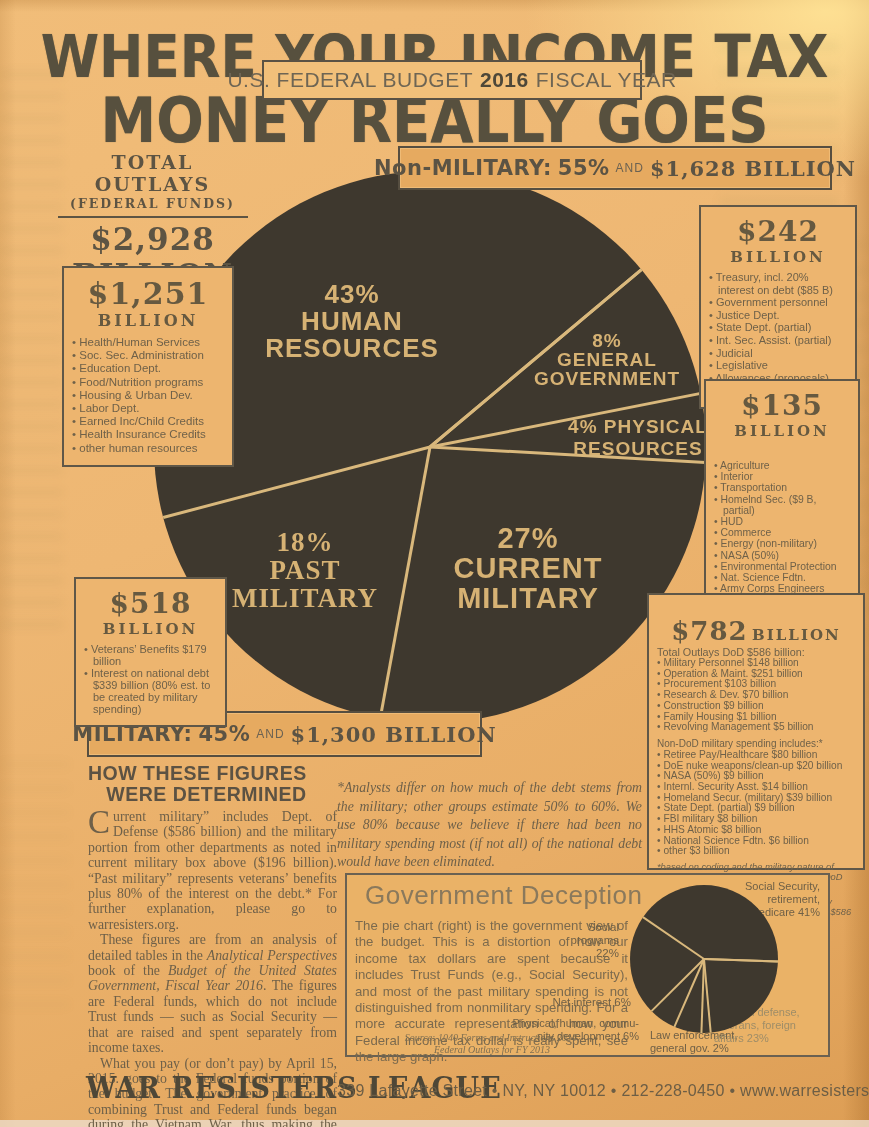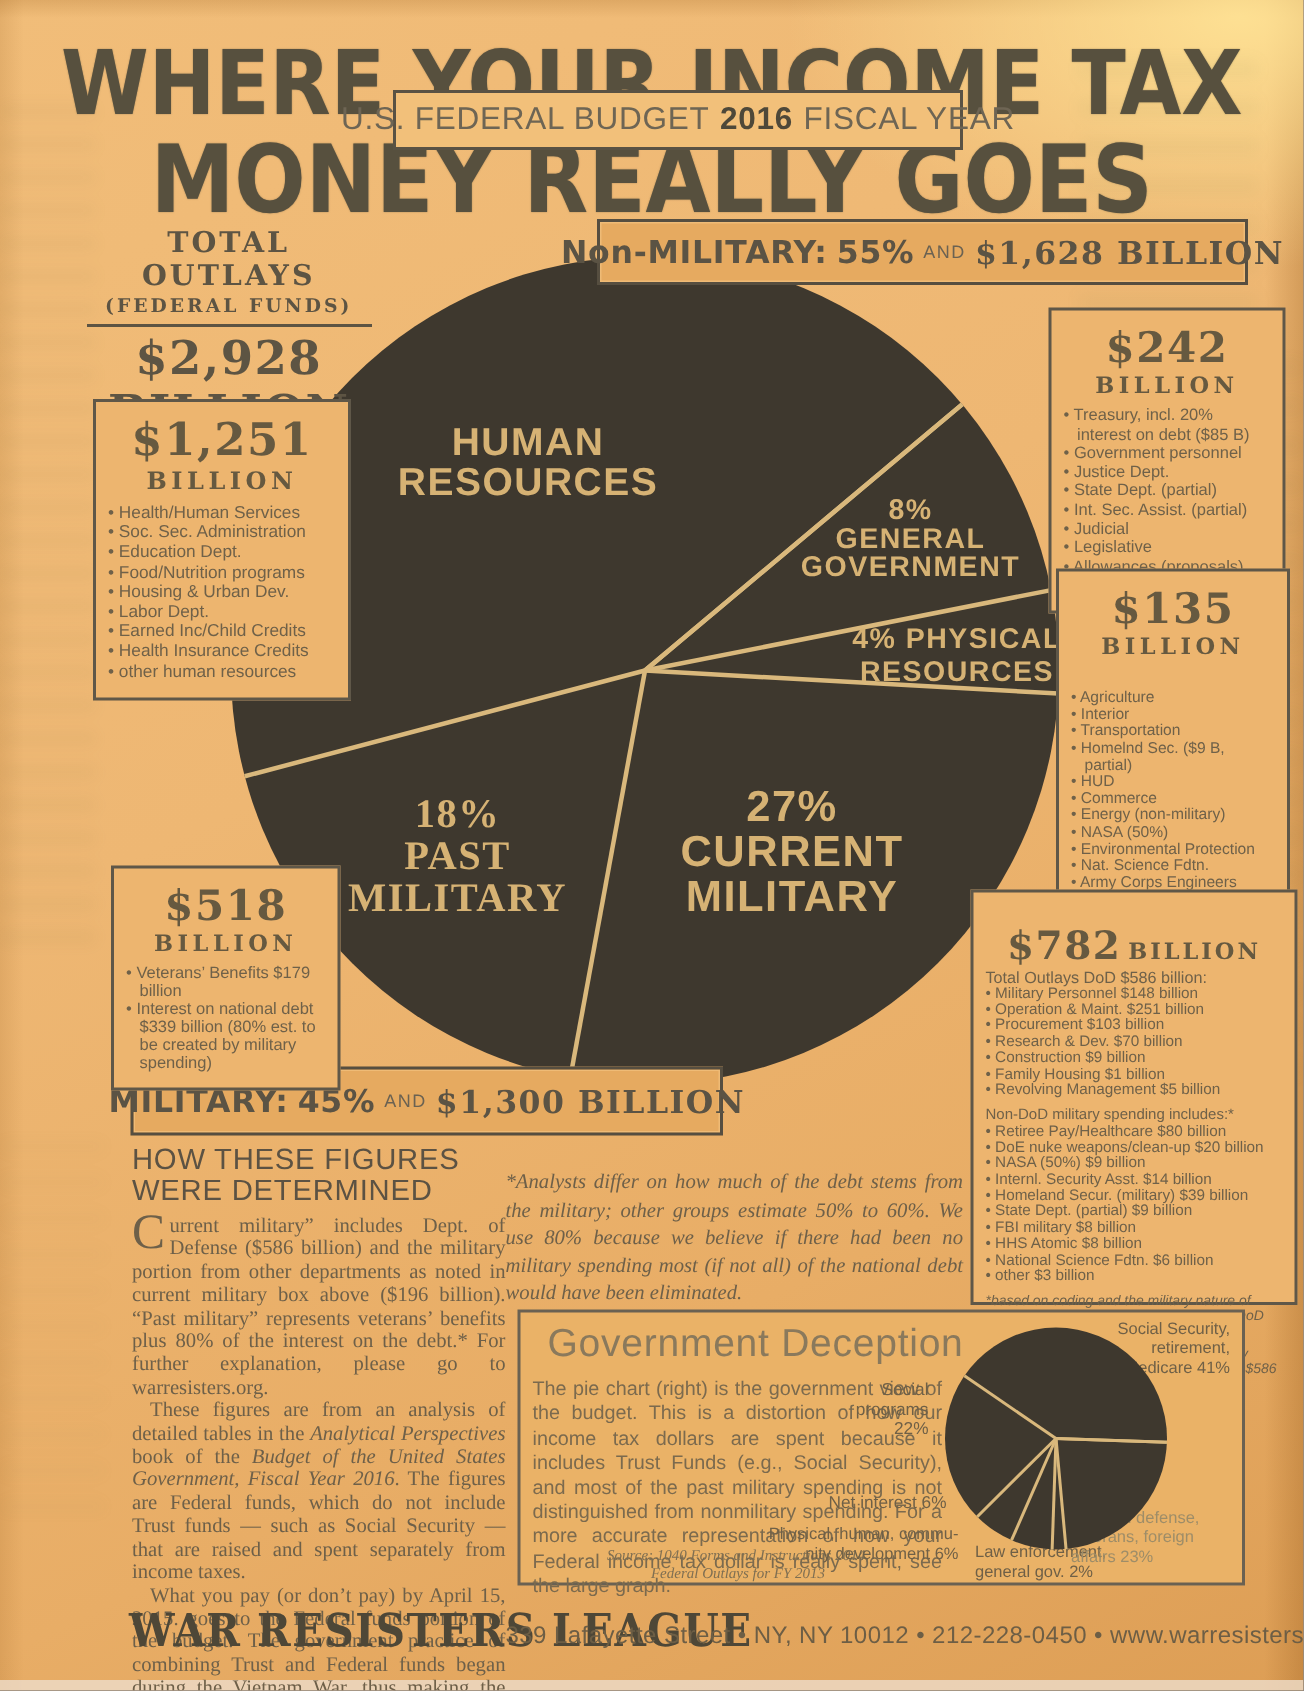--- a/index.html
+++ b/index.html
@@ -47,21 +47,21 @@
     font-weight:bold;letter-spacing:1px;white-space:nowrap;transform:translateX(-50%);
   }
   .info-box{
     position:absolute;z-index:6;border:2px solid #5f5748;background:#edb56f;
     color:#6f6149;padding:8px 8px 10px;box-sizing:border-box;
   }
   .info-box .amt{text-align:center;color:#665940;letter-spacing:1px;}
   .info-box .unit{text-align:center;color:#665940;letter-spacing:3px;font-family:"DejaVu Serif",serif;font-weight:bold;}
   .li{padding-left:9px;text-indent:-9px;}
   .li::before{content:"• ";}
-  .how-h{position:absolute;font-weight:normal;font-size:19.5px;line-height:21px;letter-spacing:.5px;color:#5c5243;z-index:2;}
+  .how-h{position:absolute;font-weight:bold;font-size:19.5px;line-height:21px;letter-spacing:.5px;color:#5c5243;z-index:2;text-align:right;}
   .copy{
     position:absolute;font-family:"Liberation Serif",serif;font-size:13.8px;line-height:15.4px;
     text-align:justify;color:#6e6049;z-index:2;
   }
   .copy p{margin:0;text-indent:12px;}
   .copy p.first{text-indent:0;}
   .dropcap{float:left;font-size:33px;line-height:27px;padding-right:3px;font-family:"Liberation Serif",serif;}
   .note{
     position:absolute;font-family:"Liberation Serif",serif;font-style:italic;
     font-size:13.8px;line-height:18.6px;color:#6e6049;z-index:2;text-align:justify;
@@ -122,20 +122,21 @@
         <line x1="277" y1="277" x2="488.4282663008379" y2="99.59061972651514" stroke="#d9b87c" stroke-width="3"></line>
         <line x1="277" y1="277" x2="547.7436228763769" y2="223.3913190632877" stroke="#d9b87c" stroke-width="3"></line>
         <line x1="277" y1="277" x2="552.5696509142267" y2="292.40673537811324" stroke="#d9b87c" stroke-width="3"></line>
         <line x1="277" y1="277" x2="227.17671591084553" y2="548.4657259444946" stroke="#d9b87c" stroke-width="3"></line>
         <line x1="277" y1="277" x2="10.156744745169192" y2="347.5030291902782" stroke="#d9b87c" stroke-width="3"></line>
         <line x1="277" y1="277" x2="488.4282663008379" y2="99.59061972651509" stroke="#d9b87c" stroke-width="3"></line>
       </svg>
     </div>
 
   <div class="slice-label" style="left:352px;top:281px;font-size:26px;line-height:27px;">
+    <div>43%</div>
     <div>HUMAN</div>
     <div>RESOURCES</div>
   </div>
   <div class="slice-label" style="left:607px;top:331px;font-size:19px;line-height:19px;">
     <div>8%</div>
     <div>GENERAL</div>
     <div>GOVERNMENT</div>
   </div>
   <div class="slice-label" style="left:638px;top:416px;font-size:19px;line-height:22px;">
     <div>4% PHYSICAL</div>

